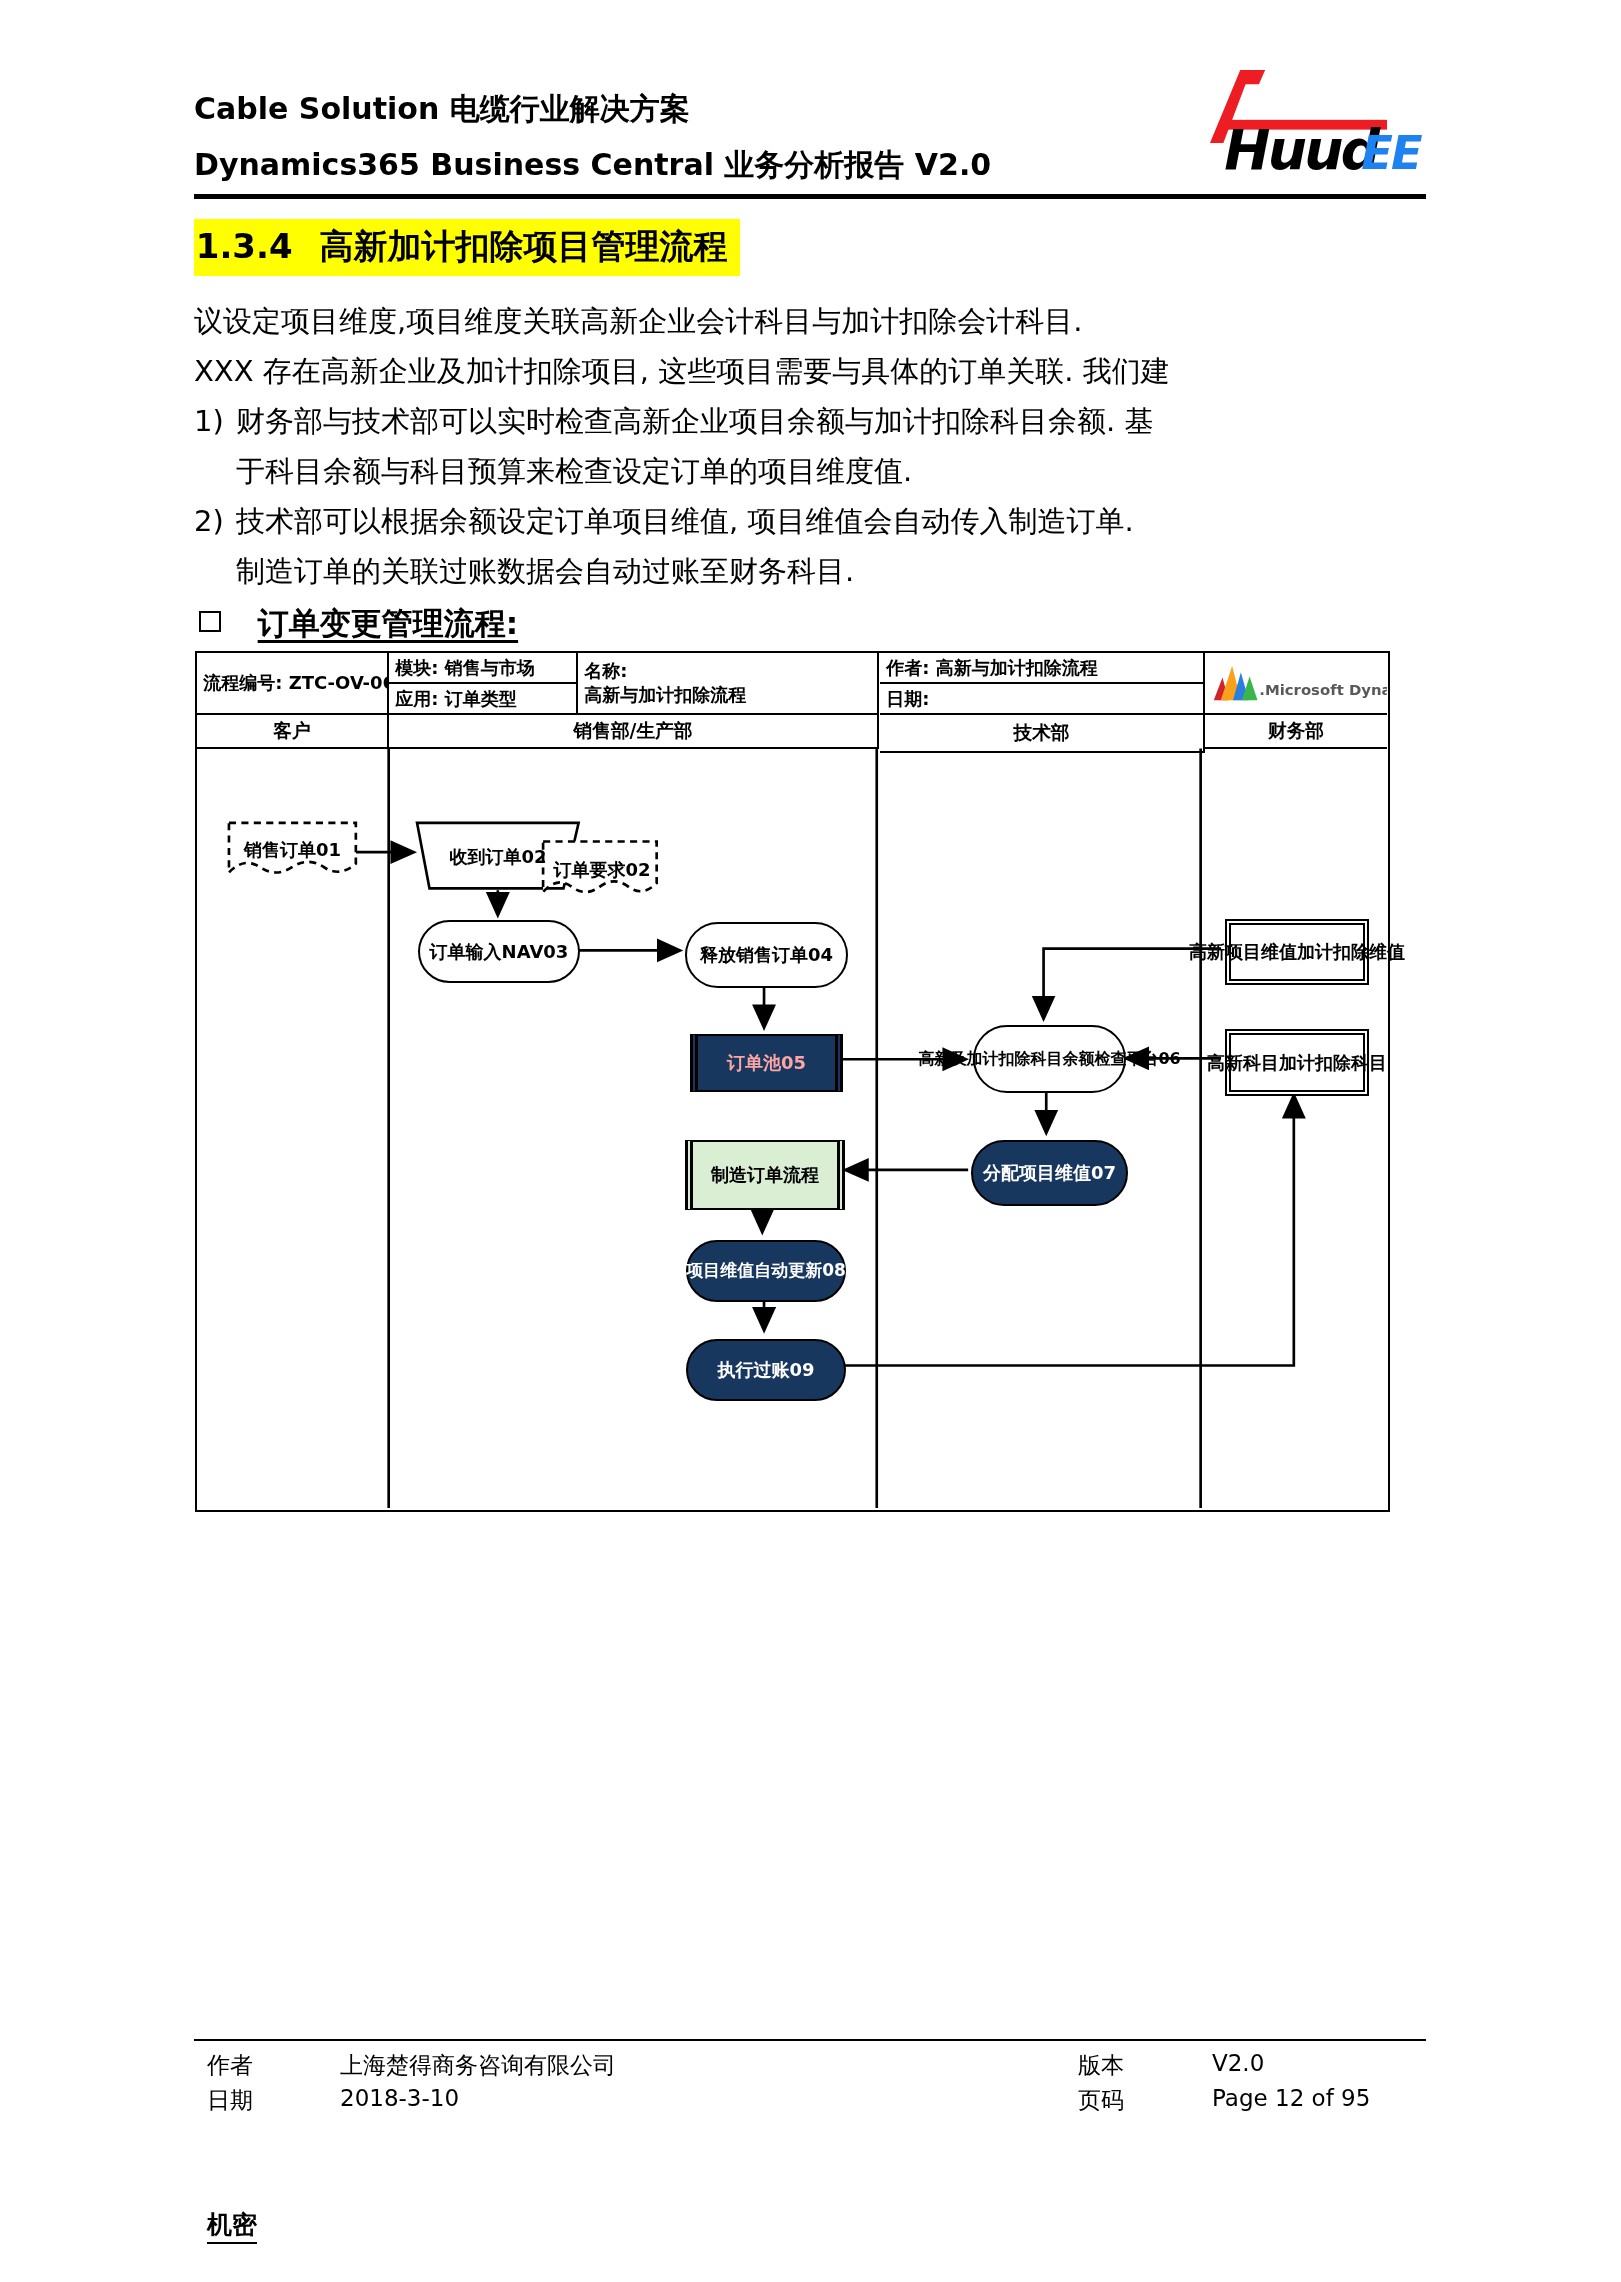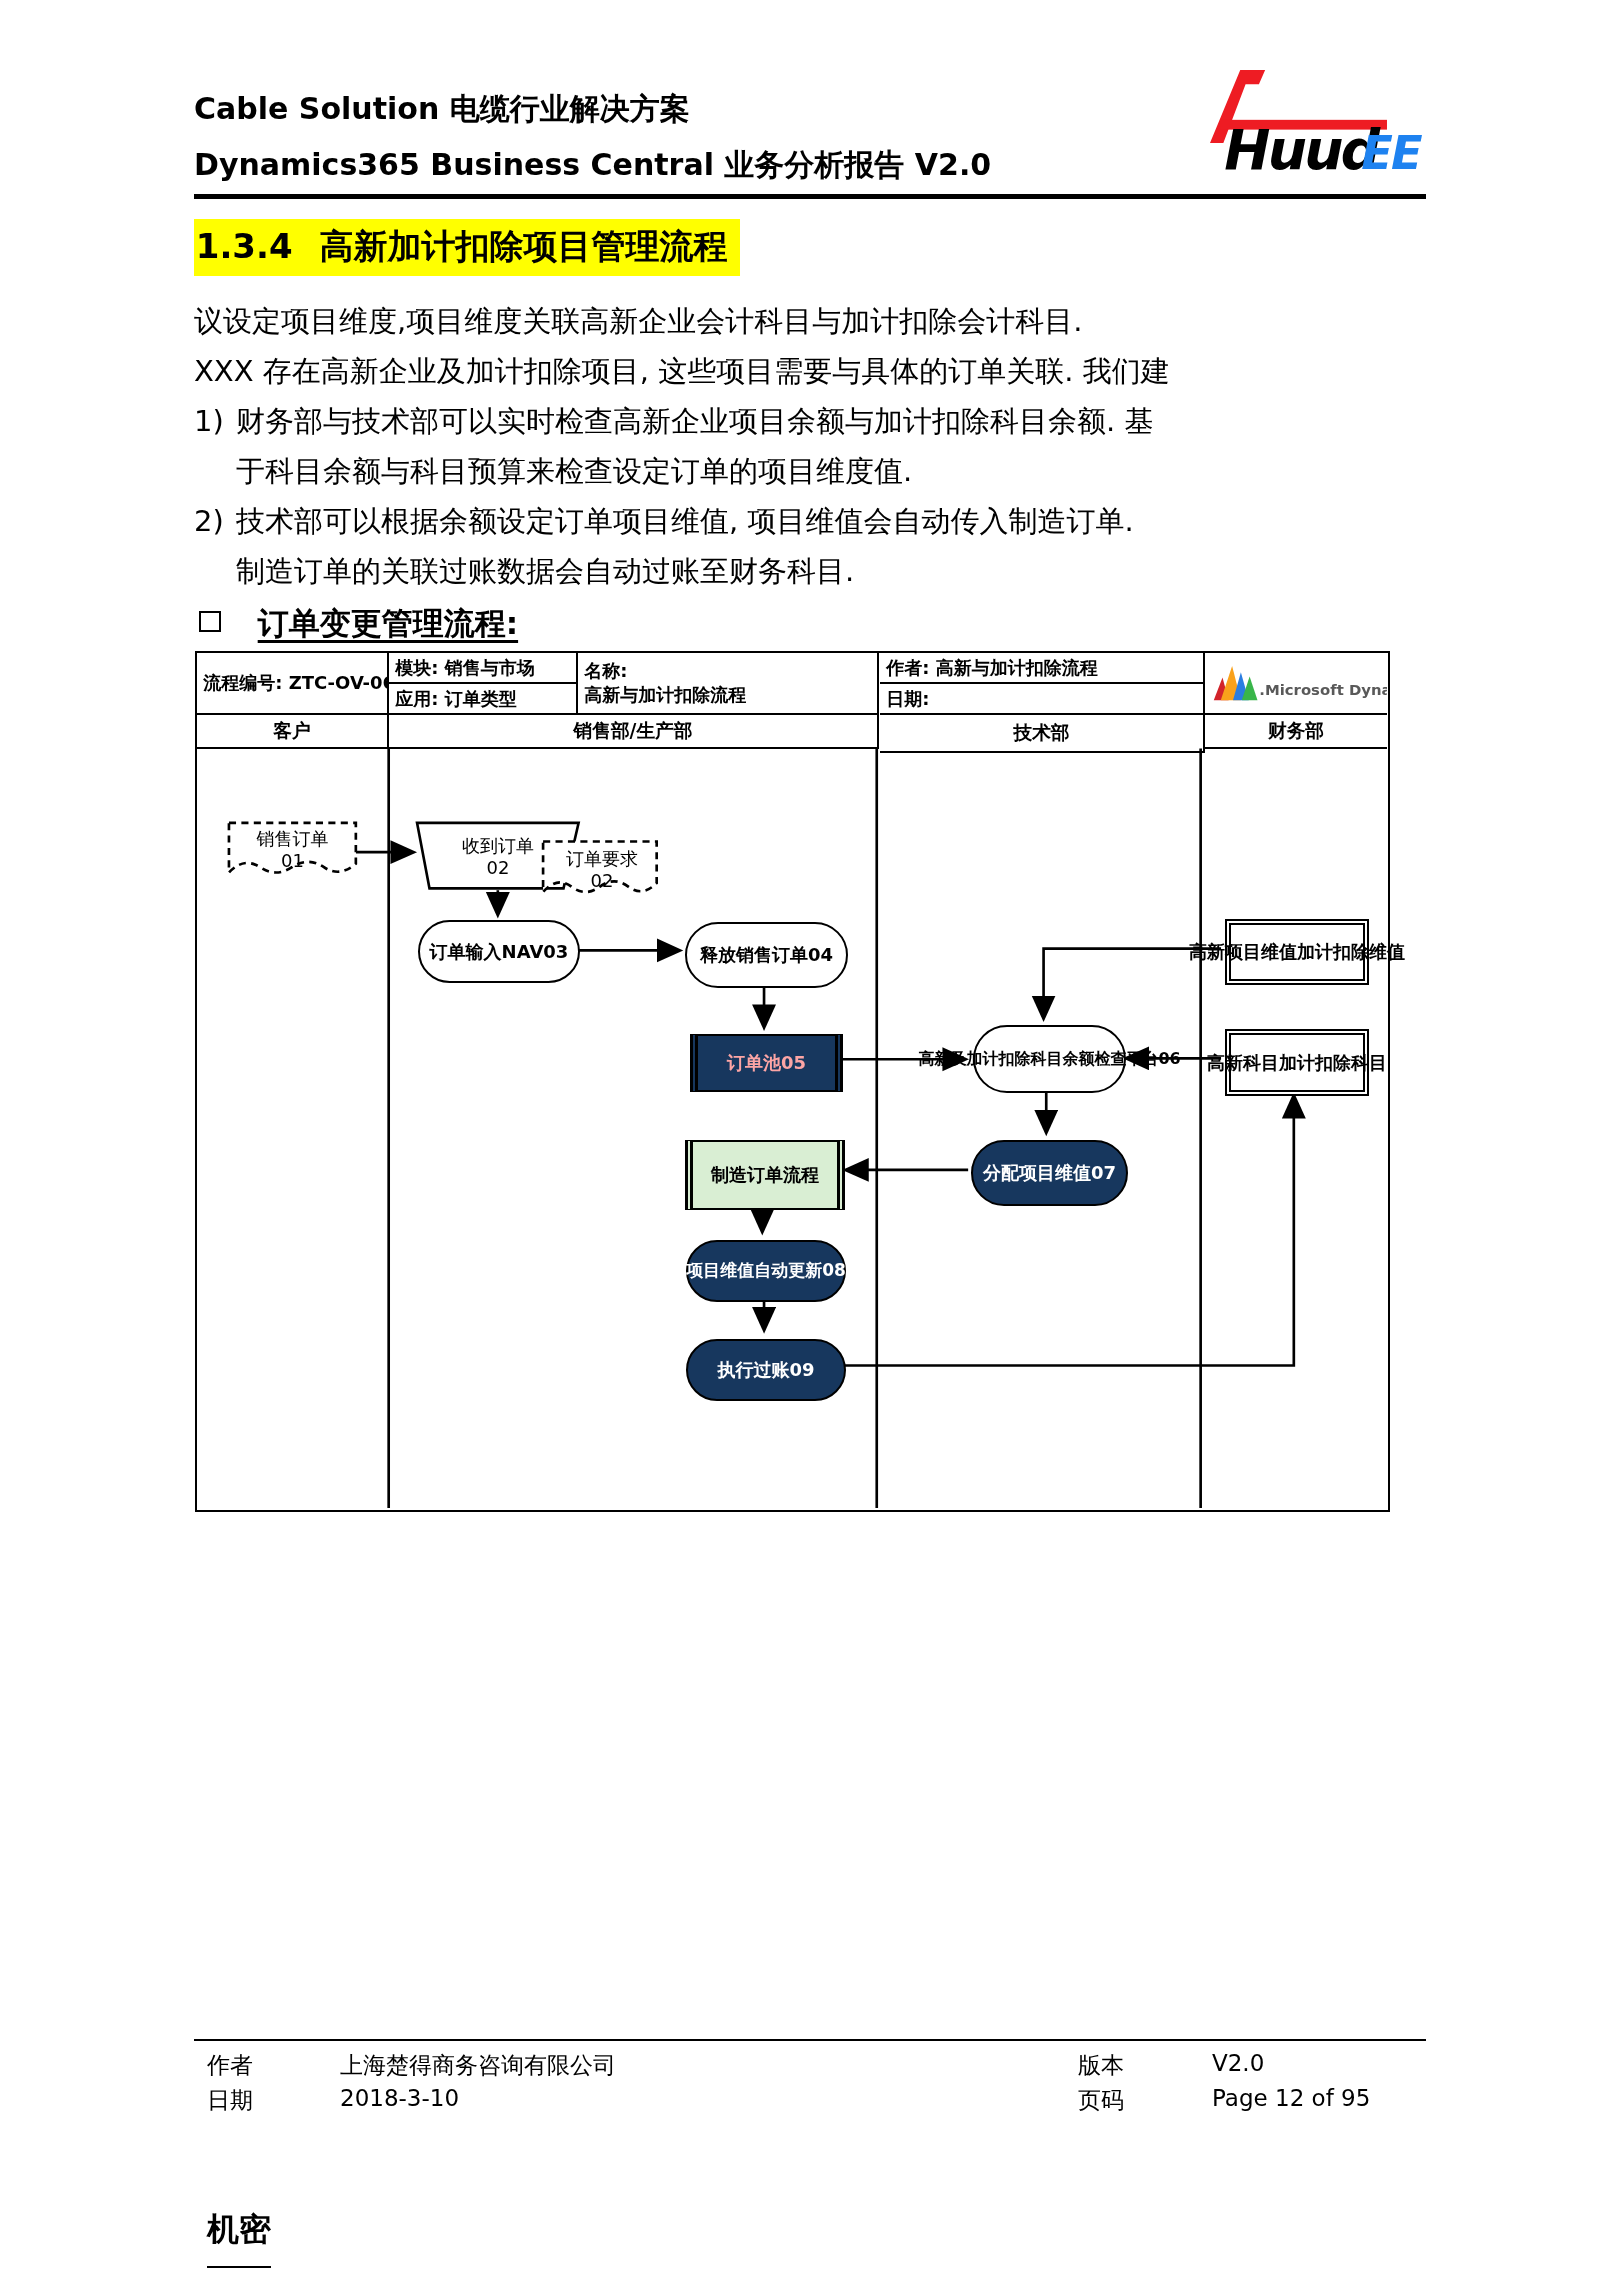--- a/index.html
+++ b/index.html
@@ -34,24 +34,24 @@
   .lane{justify-content:center;padding-left:0;font-size:18.7px}
   .shape{position:absolute;display:flex;flex-direction:row;justify-content:center;align-items:center;
          font-weight:bold;font-size:18px;line-height:22px;text-align:center;white-space:nowrap}
   .stadium{border:2.7px solid #000;border-radius:36px;background:#fff}
   .stadium.navy{background:var(--navy);color:#fff}
   .proc{border-top:2.7px solid #000;border-bottom:2.7px solid #000;
         border-left:8px double #000;border-right:8px double #000}
   .proc.navy{background:var(--navy);color:#fca5a5}
   .proc.green{background:var(--green)}
   .dbl{border:6.2px double #000;background:#fff}
-  .lbl{position:absolute;display:flex;flex-direction:column;justify-content:center;align-items:center;
-       font-weight:normal;font-size:18px;line-height:22px;text-align:center;white-space:nowrap}
+  .lbl{position:absolute;display:flex;flex-direction:row;justify-content:center;align-items:center;
+       font-weight:bold;font-size:18px;line-height:22px;text-align:center;white-space:nowrap}
   .ftxt{font-size:23px;white-space:nowrap}
-  .conf{font-weight:bold;font-size:32px;border-bottom:2.7px solid #000;padding-bottom:14px;display:inline-block}
+  .conf{font-weight:bold;font-size:25px;border-bottom:2.7px solid #000;padding-bottom:1px;display:inline-block}
 </style>
 </head>
 <body>
 
 <div class="abs doc-title" style="left:194px;top:89px">Cable Solution 电缆行业解决方案</div>
 <div class="abs doc-title" style="left:194px;top:145px">Dynamics365 Business Central 业务分析报告 V2.0</div>
 <div class="abs rule" style="left:194px;top:194px;width:1232px;height:4.5px"></div>
 
 <div class="abs" style="left:1194px;top:43px;width:233px;height:143px">
   <svg width="233" height="143" viewBox="0 0 262 160">

